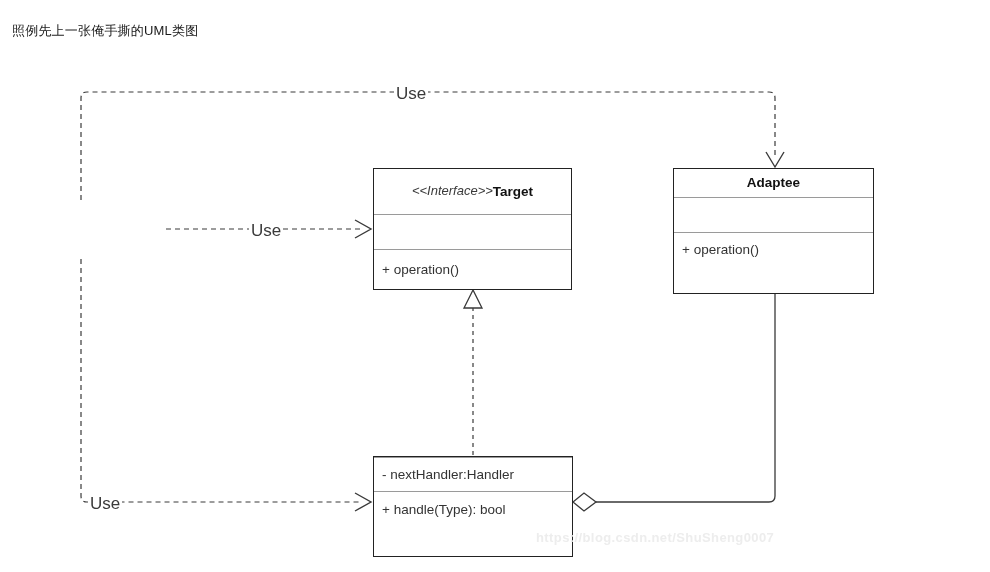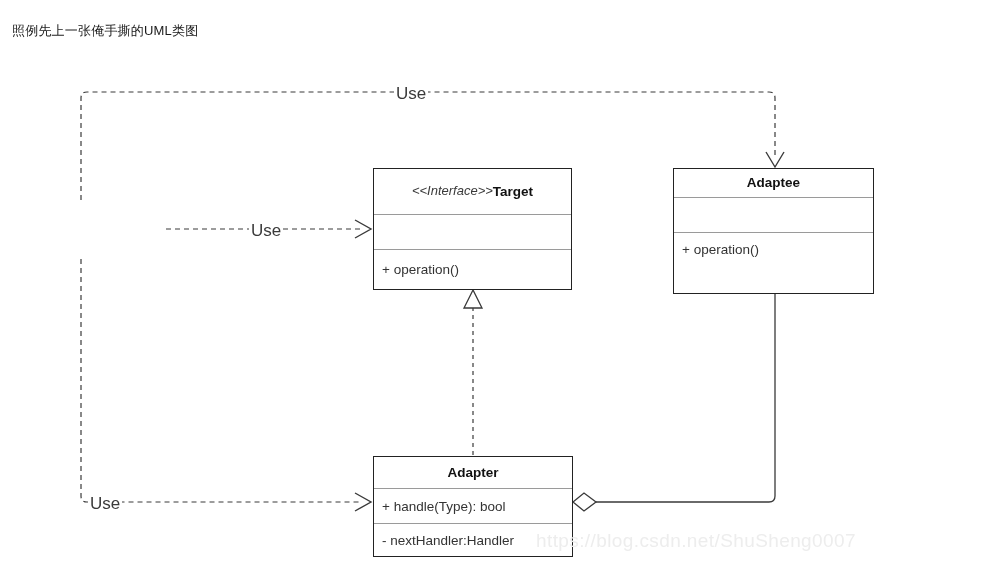--- a/index.html
+++ b/index.html
@@ -86,25 +86,26 @@
     font-size: 17px;
     color: #3a3a3a;
     padding: 0 2px;
     line-height: 1;
     white-space: nowrap;
   }
   .watermark {
     position: absolute;
     left: 536px;
     top: 530px;
-    font-size: 19px;
+    font-size: 13px;
     color: #ededed;
     letter-spacing: 0.4px;
     white-space: nowrap;
     user-select: none;
+    font-weight: bold;
   }
 </style>
 </head>
 <body>
 
 <div id="canvas">
 
   <div class="page-title">照例先上一张俺手撕的UML类图</div>
 
   <svg class="wires" viewBox="0 0 990 572" xmlns="http://www.w3.org/2000/svg">
@@ -144,22 +145,19 @@
 
   <div class="uml-box" style="left:673px; top:168px; width:201px; height:126px;">
     <div class="uml-row row-head" style="height:28px;justify-content:center;">
       <div class="cls-name">Adaptee</div>
     </div>
     <div class="uml-row row-sep row-member" style="height:35px;"></div>
     <div class="uml-row row-sep row-member" style="height:60px; align-items:flex-start; padding-top:9px;">+ operation()</div>
   </div>
 
   <div class="uml-box" style="left:373px; top:456px; width:200px; height:101px;">
-    <div class="uml-row row-head" style="height:31px;">
-      <div class="cls-name">Adapter</div>
-    </div>
+    <div class="uml-row row-sep row-member" style="height:34px;">- nextHandler:Handler</div>
     <div class="uml-row row-sep row-member" style="height:35px;">+ handle(Type): bool</div>
-    <div class="uml-row row-sep row-member" style="height:34px;">- nextHandler:Handler</div>
   </div>
 
   <div class="watermark">https://blog.csdn.net/ShuSheng0007</div>
 
 </div>
 
 </body></html>

